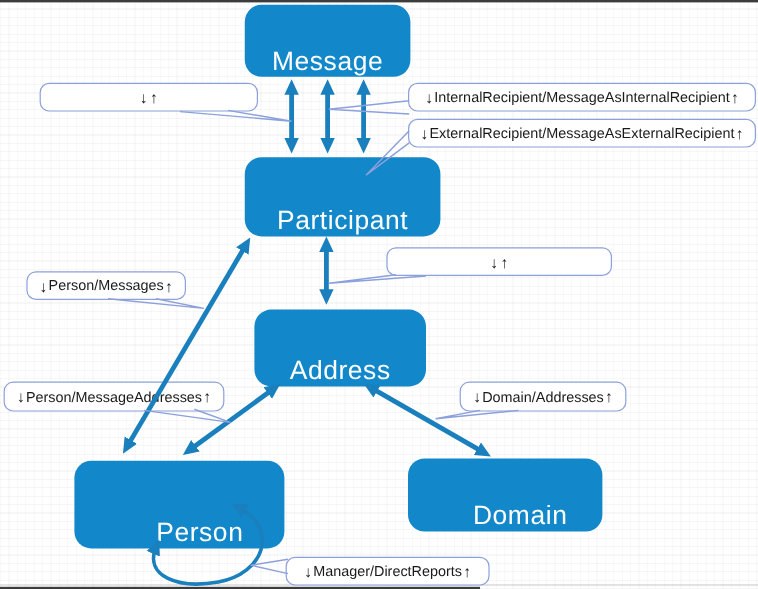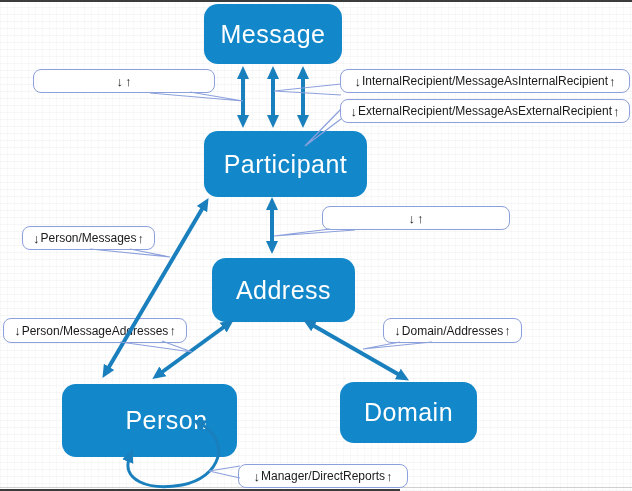--- a/index.html
+++ b/index.html
@@ -7,22 +7,22 @@
   #stage{
     position:relative;width:632px;height:491px;overflow:hidden;
     background-color:#ffffff;
     background-image:
       repeating-linear-gradient(0deg, rgba(175,175,175,0.10) 0 1px, transparent 1px 7px),
       repeating-linear-gradient(90deg, rgba(175,175,175,0.07) 0 1px, transparent 1px 7px);
   }
   .frame-line{position:absolute;z-index:0;}
   .node{
     position:absolute;z-index:1;border-radius:14px;
-    display:flex;align-items:center;justify-content:center;
-    color:#fff;font-size:25px;letter-spacing:0.5px;
+    display:flex;align-items:flex-end;justify-content:center;
+    color:#fff;font-size:22px;letter-spacing:0.5px;
   }
   .callout{
     position:absolute;z-index:2;background:#fff;
     border:1px solid #8CA0DC;border-radius:8px;
     display:flex;align-items:center;justify-content:center;
     font-size:12px;color:#1a1a1a;white-space:nowrap;
     padding:0 4px;box-sizing:border-box;
   }
   .callout .ar{font-weight:bold;font-size:13px;line-height:1;padding:0 1px;}
   .callout .ct{line-height:1;}
@@ -42,21 +42,21 @@
   </div>
   <div class="node" style="left:204px;top:131px;width:163px;height:66px;background:#1287C9;">
     <span>Participant</span>
   </div>
   <div class="node" style="left:212px;top:258px;width:143px;height:64px;background:#1287C9;">
     <span>Address</span>
   </div>
   <div class="node" style="left:62px;top:384px;width:141px;height:73px;background:#1287C9;padding-left:34px;">
     <span>Person</span>
   </div>
-  <div class="node" style="left:340px;top:382px;width:137px;height:61px;background:#1287C9;">
+  <div class="node" style="left:340px;top:382px;width:137px;height:61px;background:#1287C9;padding-left:25px;">
     <span>Domain</span>
   </div>
 
   <div class="callout" style="left:33px;top:69px;width:182px;height:24px;">
     <span class="ar">↓</span>
       <span class="ar">↑</span>
   </div>
   <div class="callout" style="left:340px;top:69px;width:290px;height:24px;">
     <span class="ar">↓</span>
       <span class="ct">InternalRecipient/MessageAsInternalRecipient</span>

